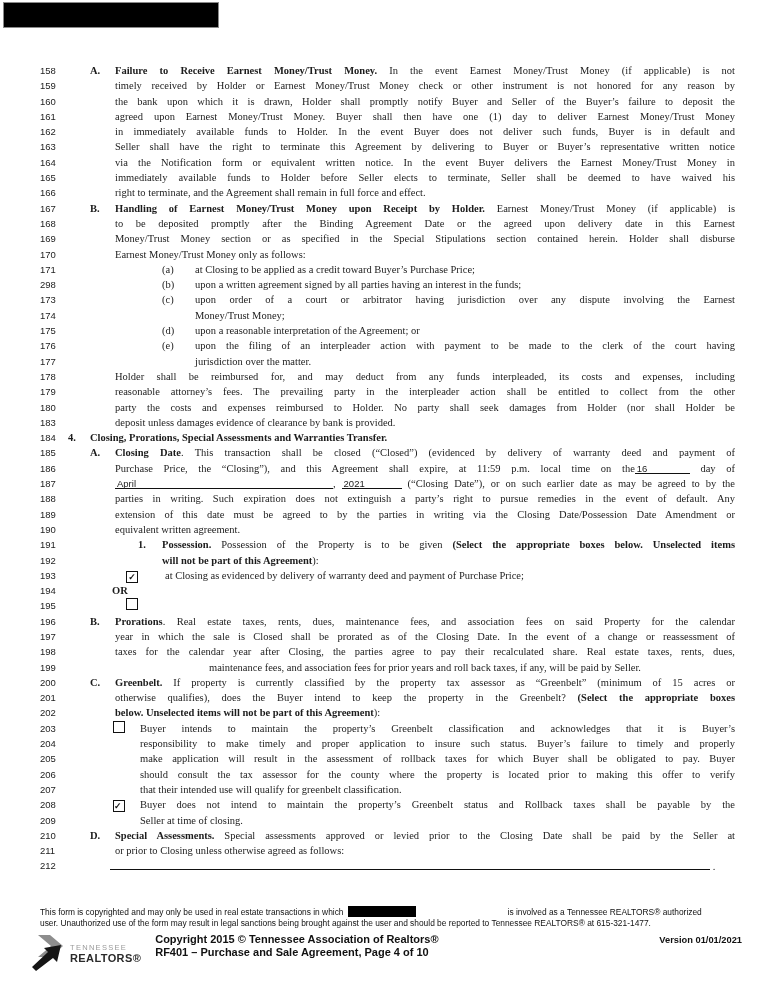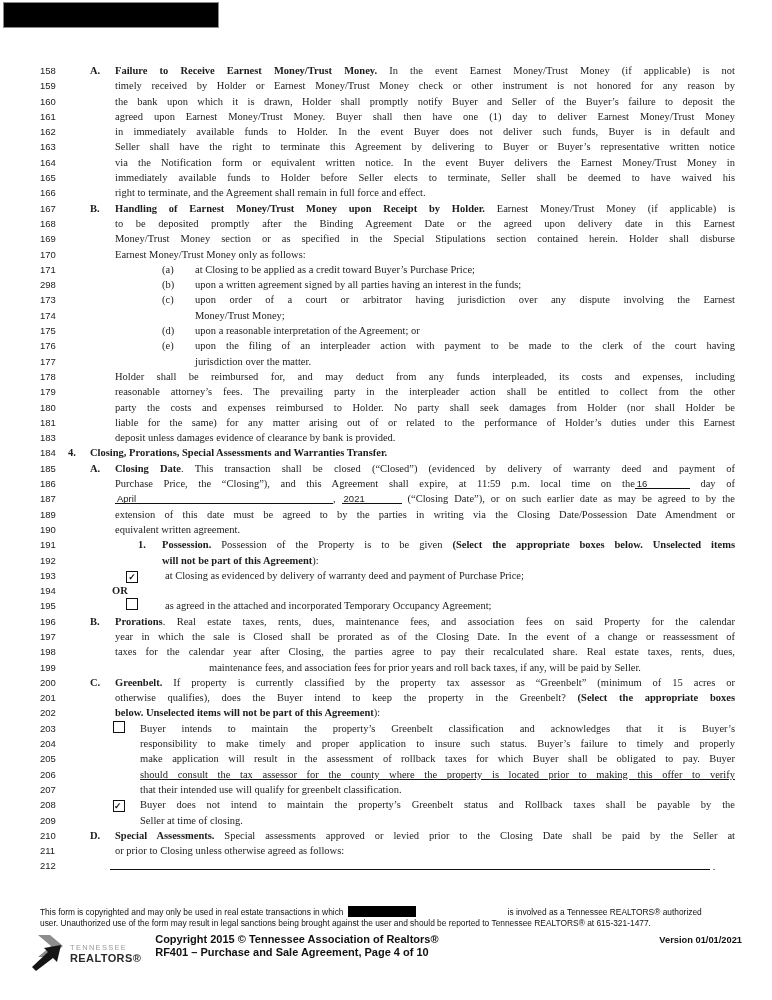--- a/index.html
+++ b/index.html
@@ -126,44 +126,44 @@
       </div>
       <div class="row">
         <span class="ln">179</span>
         <div class="ct j" style="padding-left: 47px;"><span>reasonable attorney’s fees. The prevailing party in the interpleader action shall be entitled to collect from the other</span></div>
       </div>
       <div class="row">
         <span class="ln">180</span>
         <div class="ct j" style="padding-left: 47px;"><span>party the costs and expenses reimbursed to Holder. No party shall seek damages from Holder (nor shall Holder be</span></div>
       </div>
       <div class="row">
-        <span class="ln">181</span>
-        <div class="ct j" style="padding-left: 47px;"><span>liable for the same) for any matter arising out of or related to the performance of Holder’s duties under this Earnest</span></div>
-      </div>
-      <div class="row">
         <span class="ln">183</span>
         <div class="ct" style="padding-left: 47px;"><span>deposit unless damages evidence of clearance by bank is provided.</span></div>
       </div>
       <div class="row">
         <span class="ln">184</span>
         <div class="ct" style="padding-left: 0px;"><span class="b lbl" style="width: 22px;">4.</span><span class="b">Closing, Prorations, Special Assessments and Warranties Transfer.</span></div>
       </div>
       <div class="row">
         <span class="ln">185</span>
         <div class="ct j" style="padding-left: 22px;"><span class="b lbl" style="width: 25px;">A.</span><span class="b">Closing Date</span><span>. This transaction shall be closed (“Closed”) (evidenced by delivery of warranty deed and payment of</span></div>
       </div>
       <div class="row">
         <span class="ln">186</span>
         <div class="ct j" style="padding-left: 47px;"><span>Purchase Price, the “Closing”), and this Agreement shall expire, at 11:59 p.m. local time on the</span><span class="fill" style="width: 55px;">16</span><span> day of</span></div>
       </div>
       <div class="row">
         <span class="ln">187</span>
         <div class="ct j" style="padding-left: 47px;"><span class="fill" style="width: 218px;">April</span><span>, </span><span class="fill" style="width: 60px;">2021</span><span> (“Closing Date”), or on such earlier date as may be agreed to by the</span></div>
       </div>
       <div class="row">
+        <span class="ln">188</span>
+        <div class="ct j" style="padding-left: 47px;"><span>parties in writing. Such expiration does not extinguish a party’s right to pursue remedies in the event of default. Any</span></div>
+      </div>
+      <div class="row">
         <span class="ln">189</span>
         <div class="ct j" style="padding-left: 47px;"><span>extension of this date must be agreed to by the parties in writing via the Closing Date/Possession Date Amendment or</span></div>
       </div>
       <div class="row">
         <span class="ln">190</span>
         <div class="ct" style="padding-left: 47px;"><span>equivalent written agreement.</span></div>
       </div>
       <div class="row">
         <span class="ln">191</span>
         <div class="ct j" style="padding-left: 70px;"><span class="b lbl" style="width: 24px;">1.</span><span class="b">Possession.</span><span> Possession of the Property is to be given </span><span class="b">(Select the appropriate boxes below.  Unselected items</span></div>
@@ -175,21 +175,21 @@
       <div class="row">
         <span class="ln">193</span>
         <div class="ct" style="padding-left: 58px;"><span class="cb ck" style="margin-right: 27px;">✓</span><span>at Closing as evidenced by delivery of warranty deed and payment of Purchase Price;</span></div>
       </div>
       <div class="row">
         <span class="ln">194</span>
         <div class="ct" style="padding-left: 44px;"><span class="b">OR</span></div>
       </div>
       <div class="row">
         <span class="ln">195</span>
-        <div class="ct" style="padding-left: 58px;"><span class="cb" style="margin-right: 27px;"></span><span>as agreed in the attached and incorporated Temporary Occupancy Agreement;</span></div>
+        <div class="ct" style="padding-left: 58px;"><span class="cb" style="margin-right: 27px;"></span></div>
       </div>
       <div class="row">
         <span class="ln">196</span>
         <div class="ct j" style="padding-left: 22px;"><span class="b lbl" style="width: 25px;">B.</span><span class="b">Prorations</span><span>. Real estate taxes, rents, dues, maintenance fees, and association fees on said Property for the calendar</span></div>
       </div>
       <div class="row">
         <span class="ln">197</span>
         <div class="ct j" style="padding-left: 47px;"><span>year in which the sale is Closed shall be prorated as of the Closing Date. In the event of a change or reassessment of</span></div>
       </div>
       <div class="row">
@@ -219,21 +219,21 @@
       <div class="row">
         <span class="ln">204</span>
         <div class="ct j" style="padding-left: 72px;"><span>responsibility to make timely and proper application to insure such status. Buyer’s failure to timely and properly</span></div>
       </div>
       <div class="row">
         <span class="ln">205</span>
         <div class="ct j" style="padding-left: 72px;"><span>make application will result in the assessment of rollback taxes for which Buyer shall be obligated to pay. Buyer</span></div>
       </div>
       <div class="row">
         <span class="ln">206</span>
-        <div class="ct j" style="padding-left: 72px; text-decoration: underline;"><span>should consult the tax assessor for the county where the property is located prior to making this offer to verify</span></div>
+        <div class="ct j" style="padding-left: 72px;"><span>should consult the tax assessor for the county where the property is located prior to making this offer to verify</span></div>
       </div>
       <div class="row">
         <span class="ln">207</span>
         <div class="ct" style="padding-left: 72px;"><span>that their intended use will qualify for greenbelt classification.</span></div>
       </div>
       <div class="row">
         <span class="ln">208</span>
         <div class="ct j" style="padding-left: 45px;"><span class="cb ck" style="margin-right: 15px;">✓</span><span>Buyer does not intend to maintain the property’s Greenbelt status and Rollback taxes shall be payable by the</span></div>
       </div>
       <div class="row">

